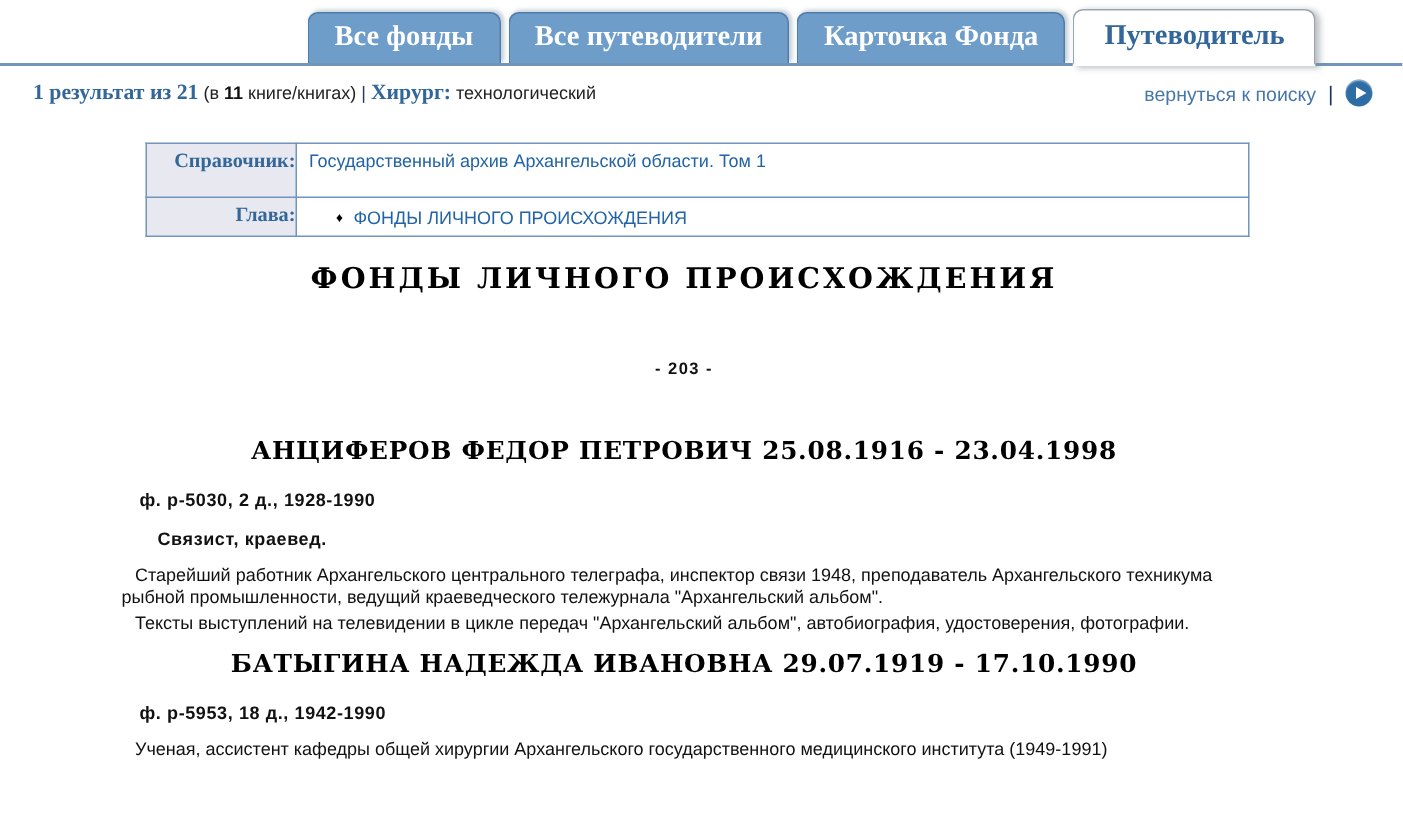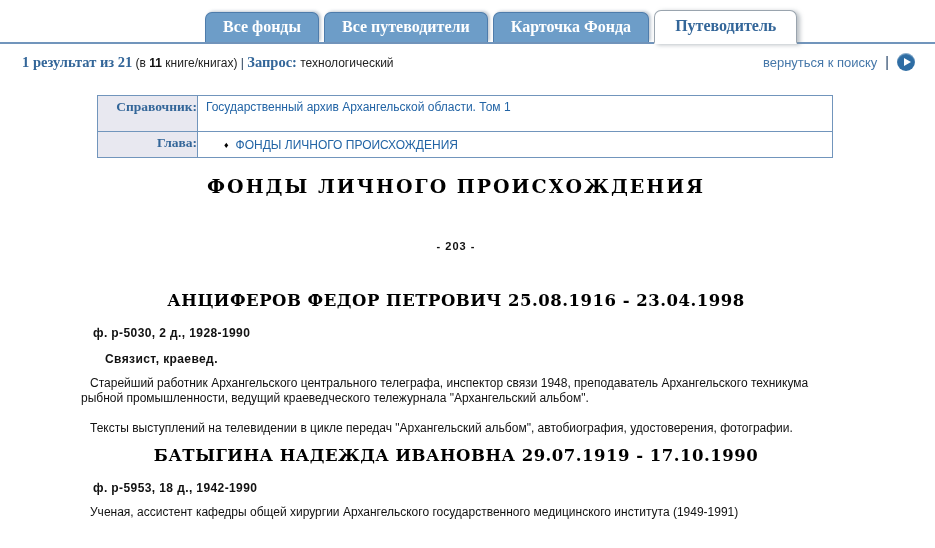--- a/index.html
+++ b/index.html
@@ -11,21 +11,21 @@
     height: 44px;
     padding-left: 205px;
     border-bottom: 2px solid #7195bc;
     display: flex;
     align-items: flex-end;
     gap: 5px;
   }
   .tab {
     font-family: "Liberation Serif", serif;
     font-weight: bold;
-    font-size: 16px;
+    font-size: 19px;
     color: #ffffff;
     background: #6d9dc8;
     border: 1px solid #4e7cab;
     border-bottom: none;
     border-radius: 7px 7px 0 0;
     padding: 5px 17px 6px 17px;
     box-shadow: 2px -1px 3px rgba(120,140,160,0.45);
     cursor: pointer;
     white-space: nowrap;
   }
@@ -148,40 +148,40 @@
     font-size: 12px;
     font-weight: bold;
     letter-spacing: 0.4px;
   }
   .para {
     margin-top: 10px;
     font-size: 12px;
     line-height: 15px;
     text-indent: 9px;
   }
-  .para.gap { margin-top: 15px; }
+  .para.gap { margin-top: 2px; }
 </style>
 </head>
 <body>
 
 <div class="tabbar">
   <div class="tab">Все фонды</div>
   <div class="tab">Все путеводители</div>
   <div class="tab">Карточка Фонда</div>
   <div class="tab active">Путеводитель</div>
 </div>
 
 <div class="resultsbar">
   <div class="res-left">
     <span class="res-strong">1 результат из 21</span>
     <span>(в</span>
     <span class="res-b">11</span>
     <span>книге/книгах)</span>
     <span class="res-sep">|</span>
-    <span class="res-strong">Запрос:</span>
+    <span class="res-strong">Хирург:</span>
     <span>технологический</span>
   </div>
   <div class="res-right">
     <a class="back-link">вернуться к поиску</a>
     <span class="back-sep">|</span>
     <span class="play-circle">
         <span class="tri"></span>
       </span>
   </div>
 </div>

